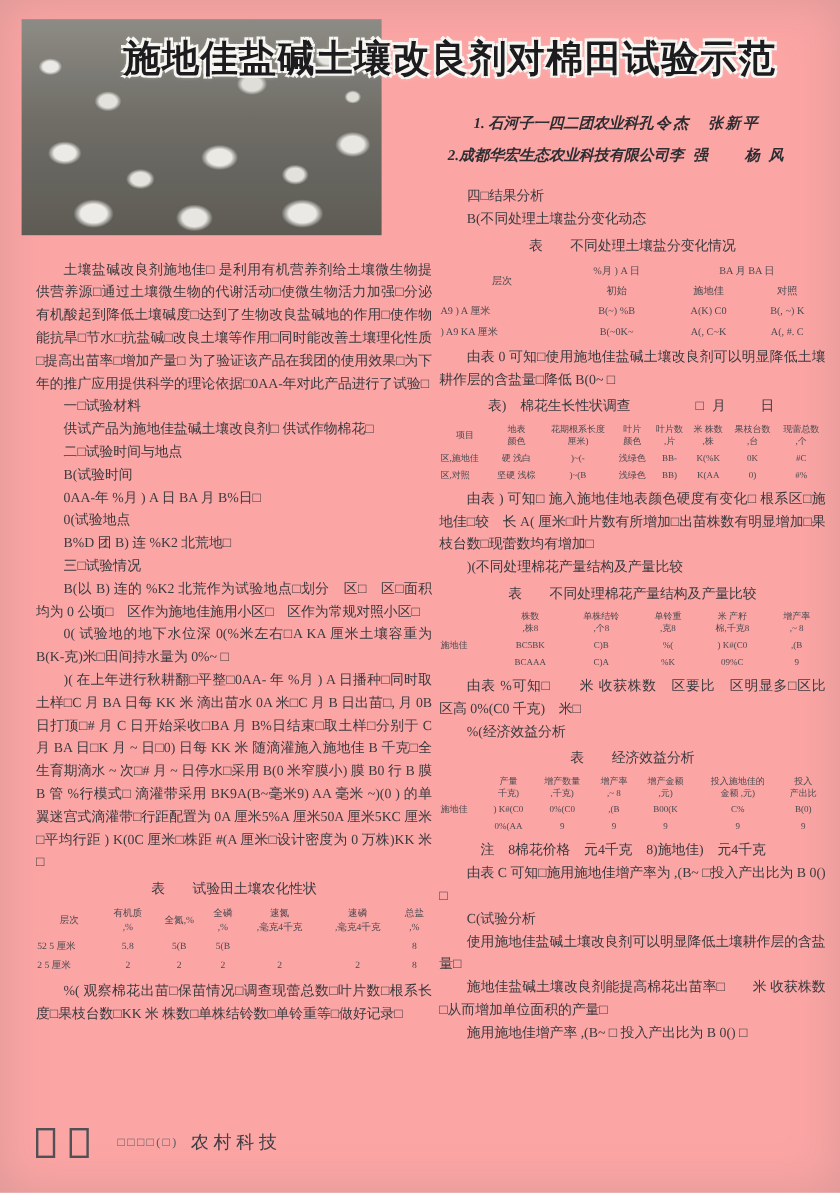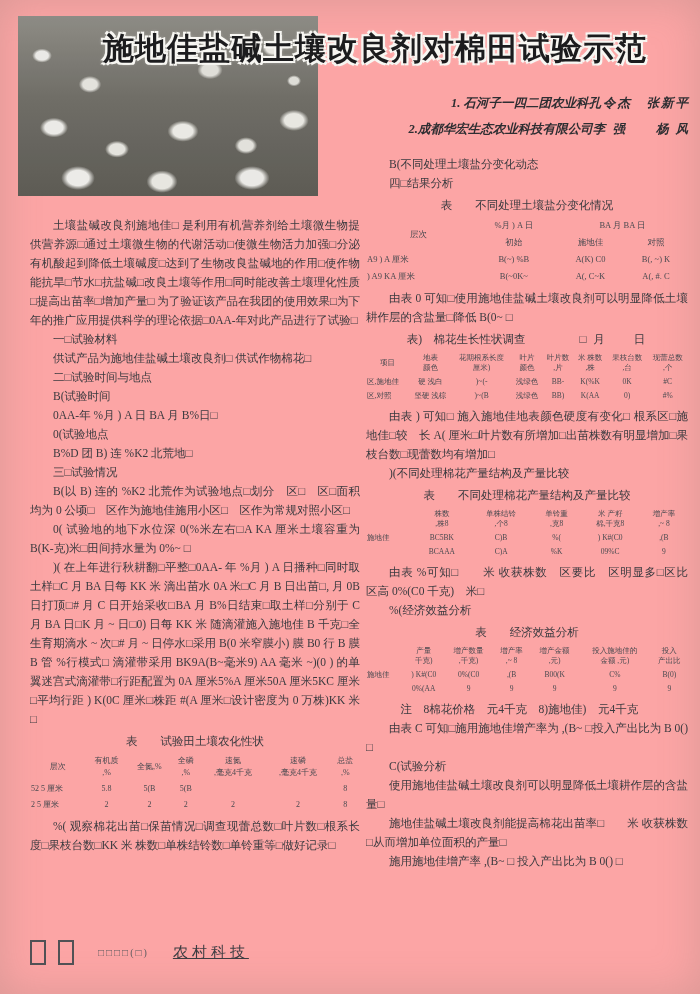--- a/index.html
+++ b/index.html
@@ -25,21 +25,21 @@
       radial-gradient(10px 8px at 92% 36%, #e3e2dc 0 45%, transparent 70%),
       linear-gradient(180deg,#8e8c85 0%,#6f6d66 45%,#5b5952 100%);
     filter:contrast(.95);}
   
   .title{position:absolute;left:58px;top:28px;width:634px;margin:0;text-align:center;
     font-family:"Liberation Sans","DejaVu Sans",sans-serif;font-weight:900;
     font-size:31px;letter-spacing:1px;color:#1c1c1e;white-space:nowrap;
     text-shadow:-2px -2px 0 #f7f6f2,2px -2px 0 #f7f6f2,-2px 2px 0 #f7f6f2,2px 2px 0 #f7f6f2,0 0 4px #f7f6f2;}
   .authors{position:absolute;left:338px;top:90px;width:352px;font-style:italic;font-weight:bold;
     font-size:12.5px;color:#2e2e32;}
-  .author-line{display:flex;justify-content:flex-end;line-height:26px;}
+  .author-line{display:flex;justify-content:center;line-height:26px;}
   .author-line .names{letter-spacing:2px;}
   
   .col{position:absolute;font-size:11.5px;line-height:19px;text-align:justify;color:#3a3a3f;}
   .col-left{left:30px;top:216px;width:330px;}
   .col-right{left:366px;top:155px;width:322px;}
   p{margin:0;text-indent:2em;}
   .caption{text-indent:0;text-align:center;margin:3px 0 1px 0;display:flex;justify-content:center;gap:14px;}
   .caption .cap-date{letter-spacing:2px;margin-left:40px;}
   
   table{width:100%;border-collapse:collapse;font-size:7.5px;line-height:10px;color:#4a4a50;
@@ -47,21 +47,21 @@
   th,td{padding:2px 1px;font-weight:normal;vertical-align:middle;}
   th div{white-space:nowrap;}
   tbody td:first-child{text-align:left;white-space:nowrap;}
   .salt-table th,.salt-table td{font-size:8.5px;line-height:13px;}
   .soil-table th,.soil-table td{font-size:8px;line-height:12px;}
   .sec-gap{margin-top:4px;}
   
   .footer{position:absolute;left:30px;top:940px;display:flex;align-items:center;gap:10px;color:#4a4a4e;}
   .pgbox{display:inline-block;width:12px;height:21px;border:2px solid #515155;margin-right:2px;}
   .issue{font-size:10px;letter-spacing:2px;color:#5a5a5e;margin-left:12px;}
-  .journal{font-size:15px;letter-spacing:4px;color:#3d3d42;margin-left:14px;text-decoration:underline;}
+  .journal{font-size:15px;letter-spacing:4px;color:#3d3d42;margin-left:0;}
 </style>
 </head>
 <body>
 
 <div class="page">
 
   <div class="photo"></div>
 
   <h1 class="title">施地佳盐碱土壤改良剂对棉田试验示范</h1>
 
@@ -143,22 +143,22 @@
             <td>2</td>
             <td>8</td>
           </tr>
         </tbody>
     </table>
 
     <p>%( 观察棉花出苗□保苗情况□调查现蕾总数□叶片数□根系长度□果枝台数□KK 米 株数□单株结铃数□单铃重等□做好记录□</p>
   </div>
 
   <div class="col col-right">
+    <p>四□结果分析</p>
     <p>B(不同处理土壤盐分变化动态</p>
-    <p>四□结果分析</p>
 
     <div class="caption">
       <span>表　　不同处理土壤盐分变化情况</span>
     </div>
     <table class="salt-table">
       <thead>
         <tr>
           <th rowspan="2">层次</th>
           <th>%月 ) A 日</th>
           <th colspan="2">BA 月 BA 日</th>

